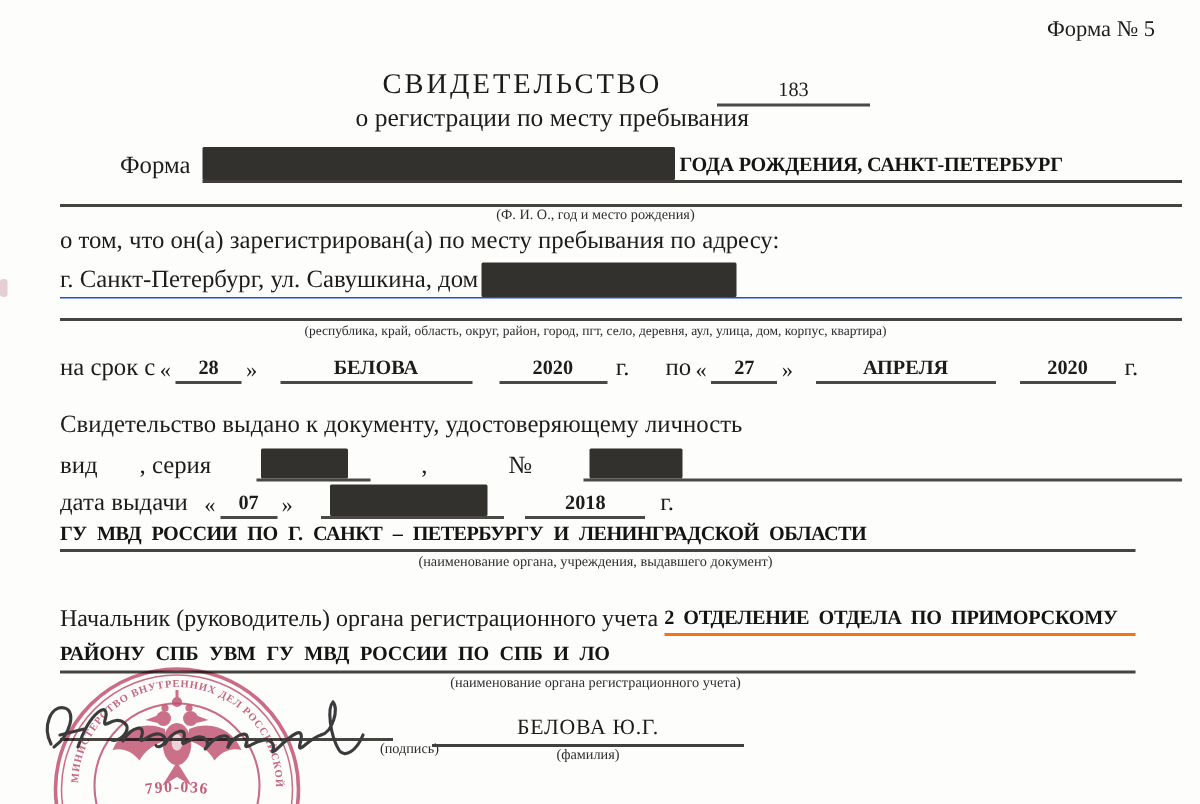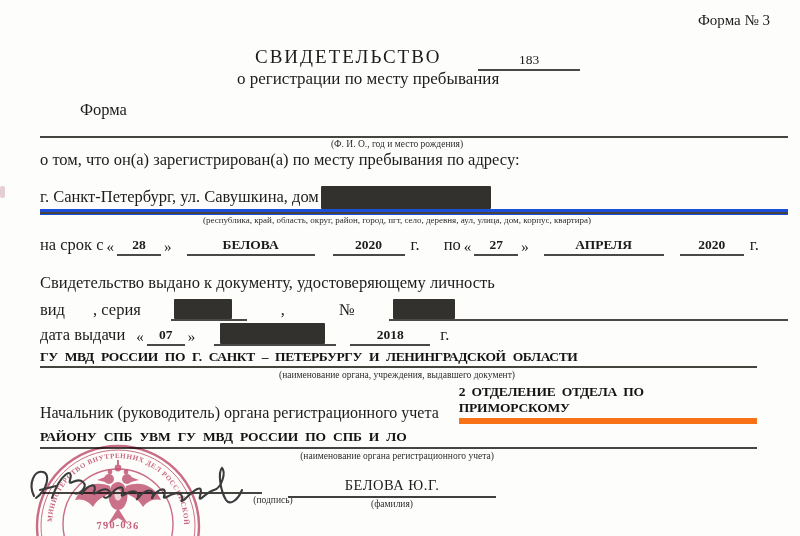--- a/index.html
+++ b/index.html
@@ -17,38 +17,42 @@
   .boldcaps{font-weight:bold;font-size:13.5px;letter-spacing:-0.2px;color:#141414;}
   .ucell{border-bottom:2px solid #4a4945;text-align:center;display:flex;align-items:flex-end;justify-content:center;}
   .redact{background:#32312e;border-radius:1px;}
   .qt{font-size:15px;padding:0 3px;}
   .numval{font-weight:bold;font-size:13.5px;padding-bottom:1px;}
   .capline{position:absolute;left:40px;width:714px;}
 </style>
 </head>
 <body>
 
-<div class="abs" style="top:12px;right:30px;font-size:15px;">Форма № 3</div>
+<div class="abs" style="top:12px;right:30px;font-size:15px;">Форма № 5</div>
 
 <div class="abs" style="top:46px;left:255px;font-size:19px;letter-spacing:2px;">СВИДЕТЕЛЬСТВО</div>
 <div class="abs ucell" style="top:50px;left:478px;width:102px;height:19px;font-size:13.5px;">
   <span style="padding-bottom:1px;">183</span>
 </div>
 <div class="abs" style="top:69px;left:237px;font-size:17px;">о регистрации по месту пребывания</div>
 
 <div class="row" style="top:96px;left:80px;right:12px;height:26px;">
   <span class="base" style="padding-bottom:2px;">Форма</span>
+  <div style="flex:1;margin-left:8px;border-bottom:2px solid #3e3d39;display:flex;align-items:flex-end;">
+    <div class="redact" style="width:315px;height:22px;"></div>
+    <span class="boldcaps" style="padding:0 0 2px 3px;">ГОДА РОЖДЕНИЯ, САНКТ-ПЕТЕРБУРГ</span>
+  </div>
 </div>
 
 <div class="abs heavy-line" style="top:135px;left:40px;width:748px;height:1px;"></div>
 <div class="capline cap" style="top:139px;">(Ф. И. О., год и место рождения)</div>
 
 <div class="abs base" style="top:151px;left:40px;">о том, что он(а) зарегистрирован(а) по месту пребывания по адресу:</div>
 
-<div class="row" style="top:184px;left:40px;right:12px;height:25px;border-bottom:6px solid #1d4ed8;">
+<div class="row" style="top:173px;left:40px;right:12px;height:25px;border-bottom:1px solid #1d4ed8;">
   <span class="base" style="padding-bottom:2px;">г. Санкт-Петербург, ул. Савушкина, дом</span>
   <div class="redact" style="width:170px;height:23px;margin-left:2px;"></div>
 </div>
 
 <div class="abs heavy-line" style="top:211px;left:40px;width:748px;height:1px;"></div>
 <div class="capline cap" style="top:215px;font-size:9px;">(республика, край, область, округ, район, город, пгт, село, деревня, аул, улица, дом, корпус, квартира)</div>
 
 <div class="row base" style="top:233px;left:40px;right:12px;height:23px;">
   <span style="padding-bottom:1px;">на срок с</span>
   <span class="qt">«</span>
@@ -109,21 +113,21 @@
   <span style="margin-left:10px;padding-bottom:1px;">г.</span>
 </div>
 
 <div class="abs" style="top:347px;left:40px;width:717px;border-bottom:2px solid #45443f;height:19px;">
   <span class="boldcaps" style="font-size:13.5px;letter-spacing:-0.4px;word-spacing:4px;">ГУ МВД РОССИИ ПО Г. САНКТ – ПЕТЕРБУРГУ И ЛЕНИНГРАДСКОЙ ОБЛАСТИ</span>
 </div>
 <div class="capline cap" style="top:370px;">(наименование органа, учреждения, выдавшего документ)</div>
 
 <div class="row" style="top:401px;left:40px;right:43px;height:23px;justify-content:center;">
   <span class="base" style="font-size:16px;padding-bottom:2px;">Начальник (руководитель) органа регистрационного учета</span>
-  <div style="flex:1;margin-left:20px;border-bottom:6px solid #f97316;display:flex;align-items:flex-end;">
+  <div style="flex:1;margin-left:4px;border-bottom:2px solid #f97316;display:flex;align-items:flex-end;">
     <span class="boldcaps" style="padding-bottom:2px;word-spacing:3px;">2 ОТДЕЛЕНИЕ ОТДЕЛА ПО ПРИМОРСКОМУ</span>
   </div>
 </div>
 <div class="abs" style="top:427px;left:40px;width:717px;border-bottom:2px solid #45443f;height:20px;">
   <span class="boldcaps" style="word-spacing:4px;">РАЙОНУ СПБ УВМ ГУ МВД РОССИИ ПО СПБ И ЛО</span>
 </div>
 <div class="capline cap" style="top:451px;">(наименование органа регистрационного учета)</div>
 
 <div class="abs" style="top:473px;left:40px;width:222px;height:19px;border-bottom:2px solid #45443f;"></div>
 <div class="abs cap" style="top:495px;left:238px;width:70px;">(подпись)</div>

